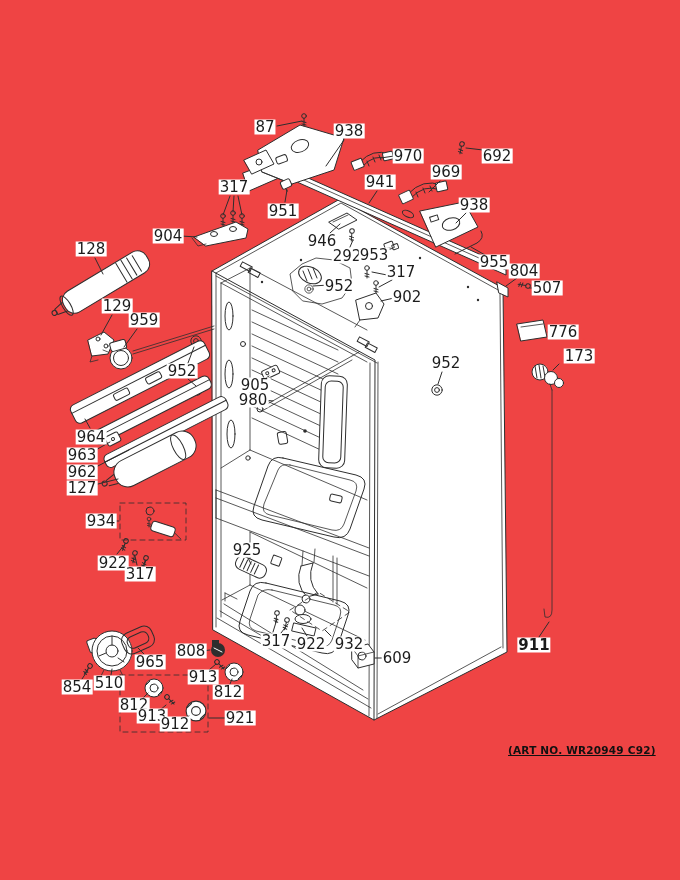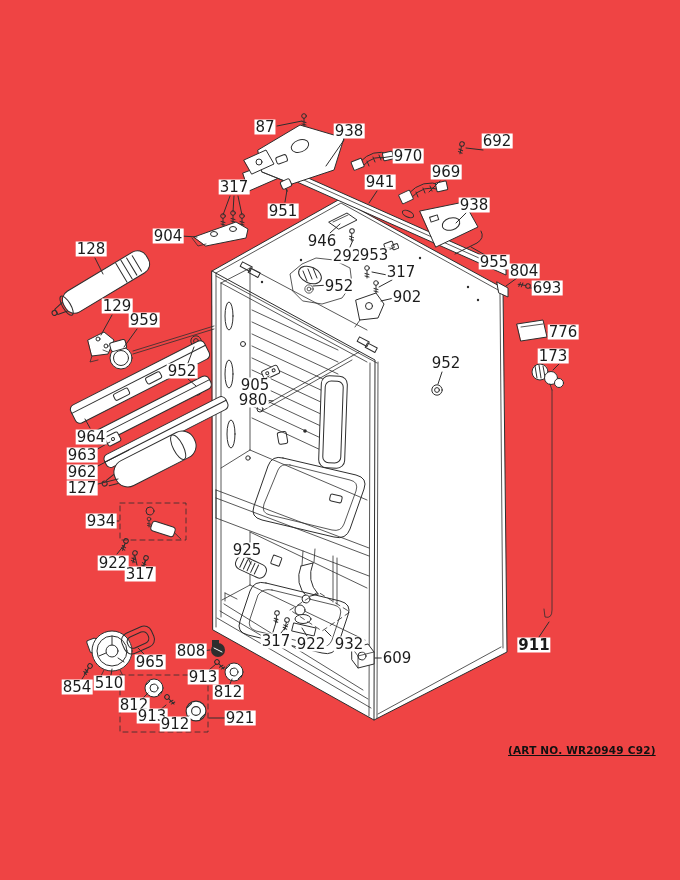--- a/index.html
+++ b/index.html
@@ -427,41 +427,41 @@
         <line x1="159" y1="711" x2="166" y2="705"></line>
         <line x1="183" y1="719" x2="189" y2="716"></line>
         <line x1="228" y1="718" x2="209" y2="718"></line>
       </g>
   </svg>
 
   <div id="callout-layer">
       <div class="callout" style="left: 265px; top: 127px;">87</div>
       <div class="callout" style="left: 349px; top: 131px;">938</div>
       <div class="callout" style="left: 408px; top: 156px;">970</div>
-      <div class="callout" style="left: 497px; top: 141px; text-align: center;">692</div>
+      <div class="callout" style="left: 497px; top: 156px; text-align: center;">692</div>
       <div class="callout" style="left: 446px; top: 172px;">969</div>
       <div class="callout" style="left: 234px; top: 187px;">317</div>
       <div class="callout" style="left: 283px; top: 211px;">951</div>
       <div class="callout" style="left: 380px; top: 182px;">941</div>
       <div class="callout" style="left: 474px; top: 205px;">938</div>
       <div class="callout" style="left: 168px; top: 236px;">904</div>
       <div class="callout" style="left: 322px; top: 241px;">946</div>
       <div class="callout" style="left: 347px; top: 256px;">292</div>
       <div class="callout" style="left: 374px; top: 255px;">953</div>
       <div class="callout" style="left: 494px; top: 262px;">955</div>
       <div class="callout" style="left: 524px; top: 271px;">804</div>
-      <div class="callout" style="left: 547px; top: 288px;">693</div>
+      <div class="callout" style="left: 547px; top: 288px;">507</div>
       <div class="callout" style="left: 401px; top: 272px;">317</div>
       <div class="callout" style="left: 407px; top: 297px;">902</div>
       <div class="callout" style="left: 339px; top: 286px;">952</div>
       <div class="callout" style="left: 91px; top: 249px;">128</div>
       <div class="callout" style="left: 117px; top: 306px;">129</div>
       <div class="callout" style="left: 144px; top: 320px;">959</div>
       <div class="callout" style="left: 563px; top: 332px;">776</div>
-      <div class="callout" style="left: 553px; top: 356px;">173</div>
+      <div class="callout" style="left: 579px; top: 356px;">173</div>
       <div class="callout" style="left: 446px; top: 363px;">952</div>
       <div class="callout" style="left: 182px; top: 371px;">952</div>
       <div class="callout" style="left: 255px; top: 385px;">905</div>
       <div class="callout" style="left: 253px; top: 400px;">980</div>
       <div class="callout" style="left: 91px; top: 437px;">964</div>
       <div class="callout" style="left: 82px; top: 455px;">963</div>
       <div class="callout" style="left: 82px; top: 472px;">962</div>
       <div class="callout" style="left: 82px; top: 488px;">127</div>
       <div class="callout" style="left: 101px; top: 521px;">934</div>
       <div class="callout" style="left: 113px; top: 563px;">922</div>

